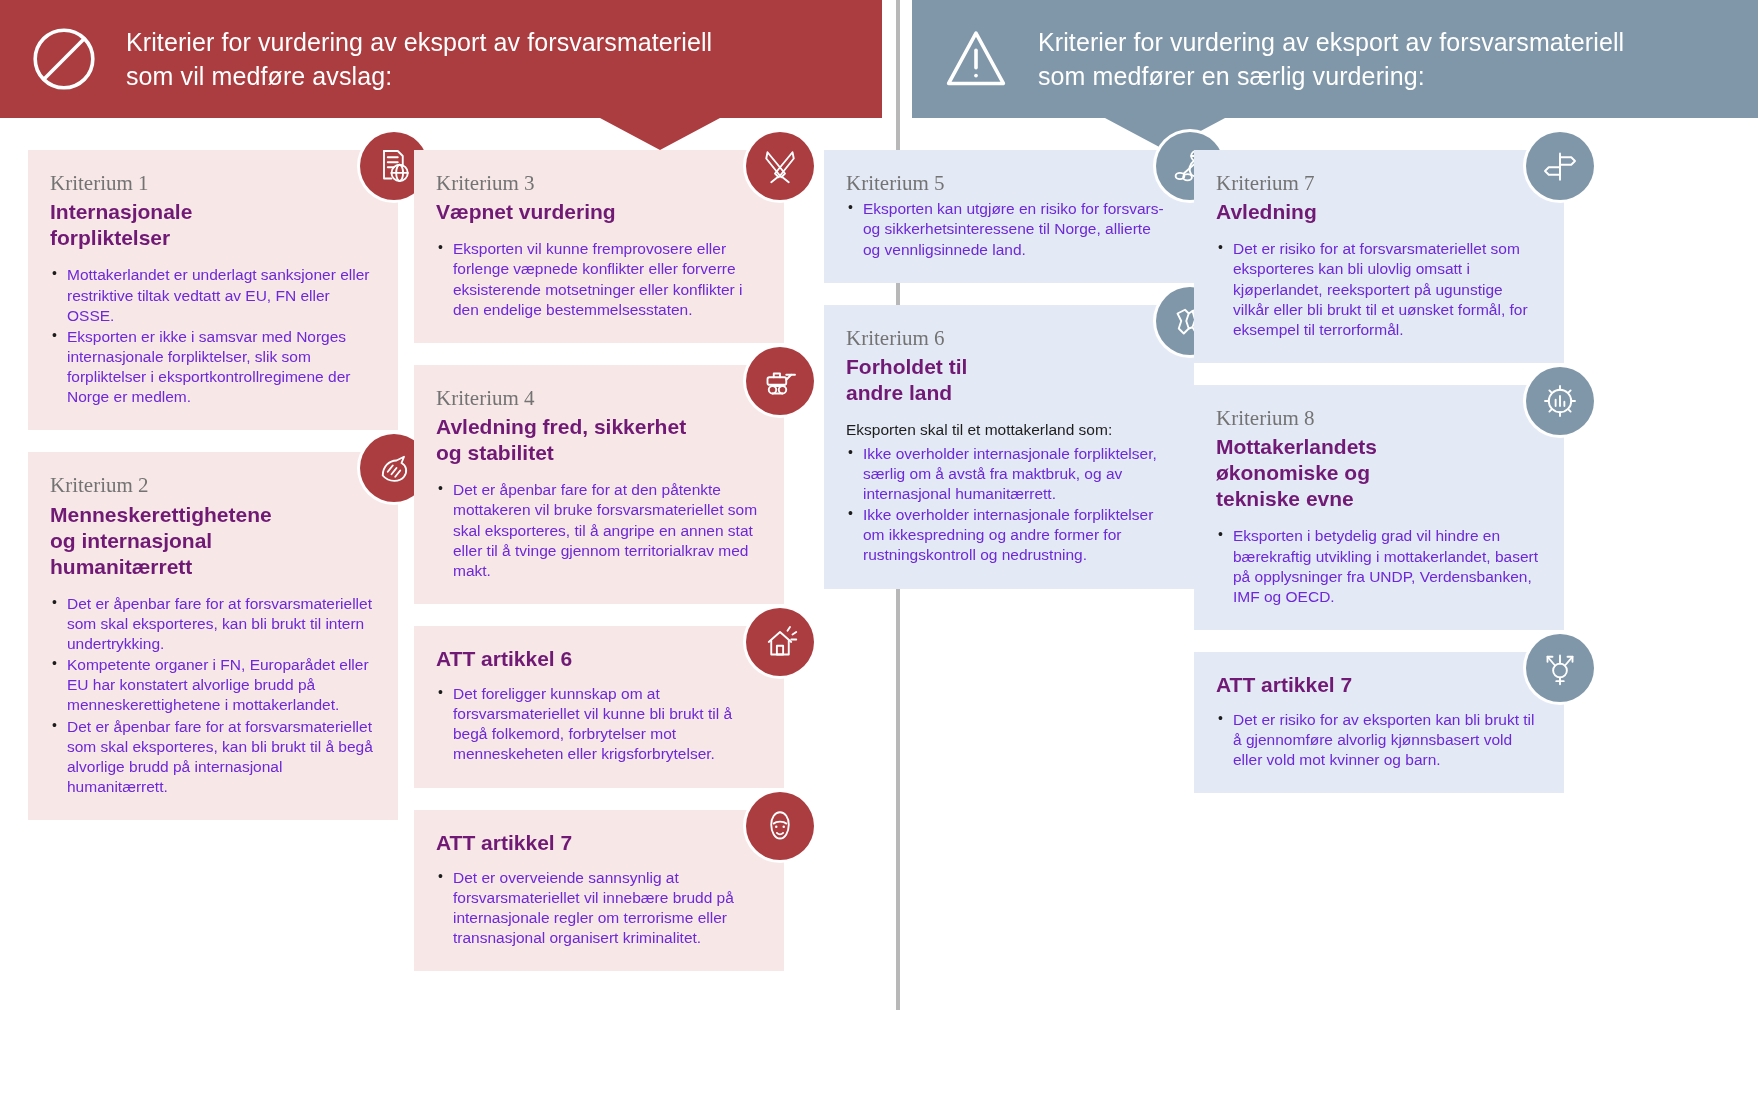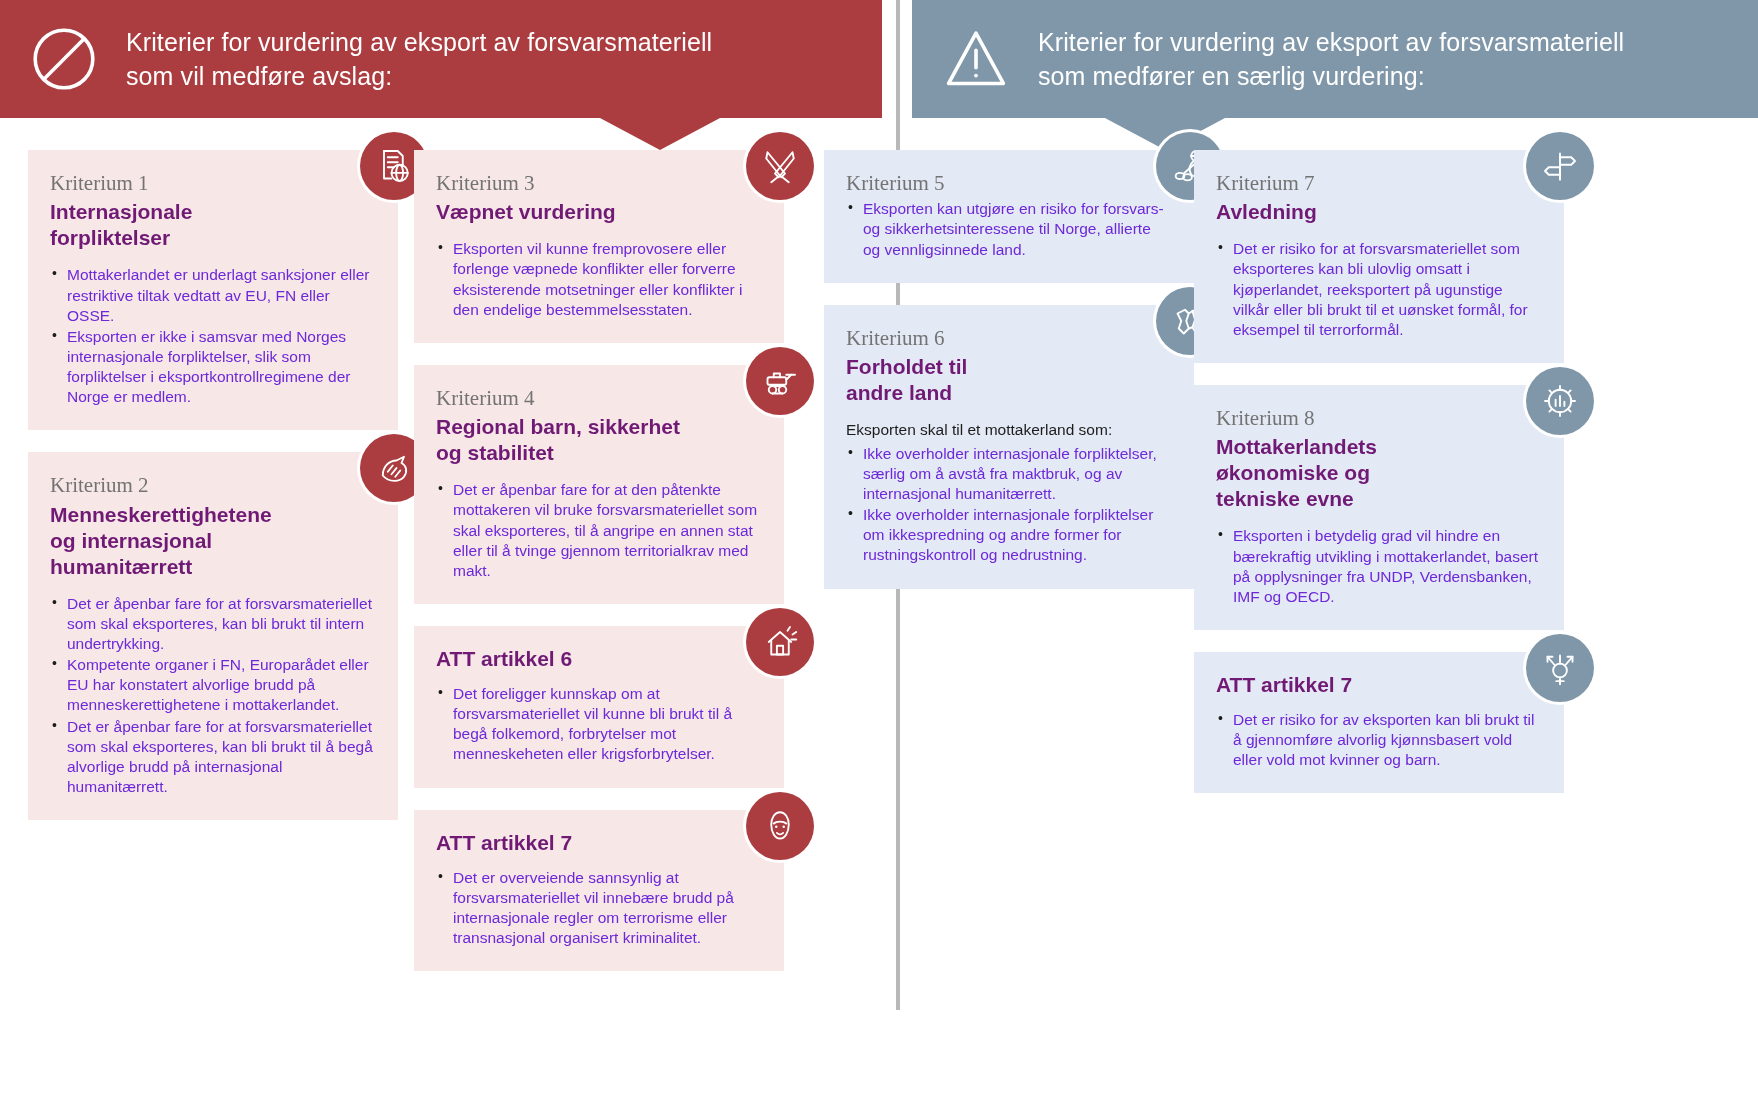--- a/index.html
+++ b/index.html
@@ -249,21 +249,21 @@
           <path d="M22 26 v-6 h10 v6"></path>
           <line x1="42" y1="22" x2="56" y2="22"></line>
           <line x1="42" y1="30" x2="50" y2="22"></line>
           <circle cx="20" cy="46" r="6"></circle>
           <circle cx="36" cy="46" r="6"></circle>
           <line x1="20" y1="40" x2="36" y2="40"></line>
           <line x1="20" y1="52" x2="36" y2="52"></line>
         </svg>
       </div>
       <div class="card-kriterium">Kriterium 4</div>
-      <div class="card-title">Regional barn, sikkerhet
+      <div class="card-title">Avledning fred, sikkerhet
 og stabilitet</div>
       <ul class="bullets">
         <li>Det er åpenbar fare for at den påtenkte mottakeren vil bruke forsvarsmateriellet som skal eksporteres, til å angripe en annen stat eller til å tvinge gjennom territorialkrav med makt.</li>
       </ul>
     </div>
 
     <div class="card red">
       <div class="badge red">
         <svg viewBox="0 0 64 64" fill="none" stroke="#fff" stroke-width="3" stroke-linecap="round" stroke-linejoin="round">
           <path d="M14 32 L32 16 L50 32"></path>

